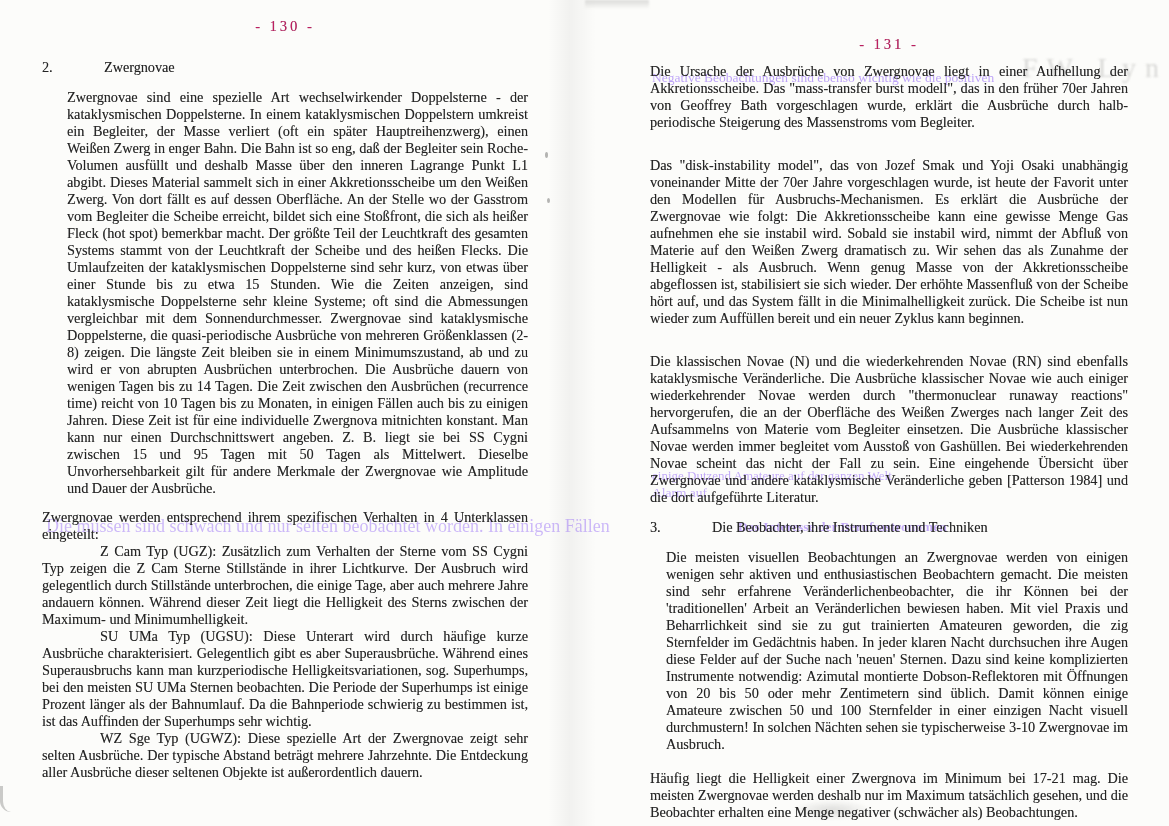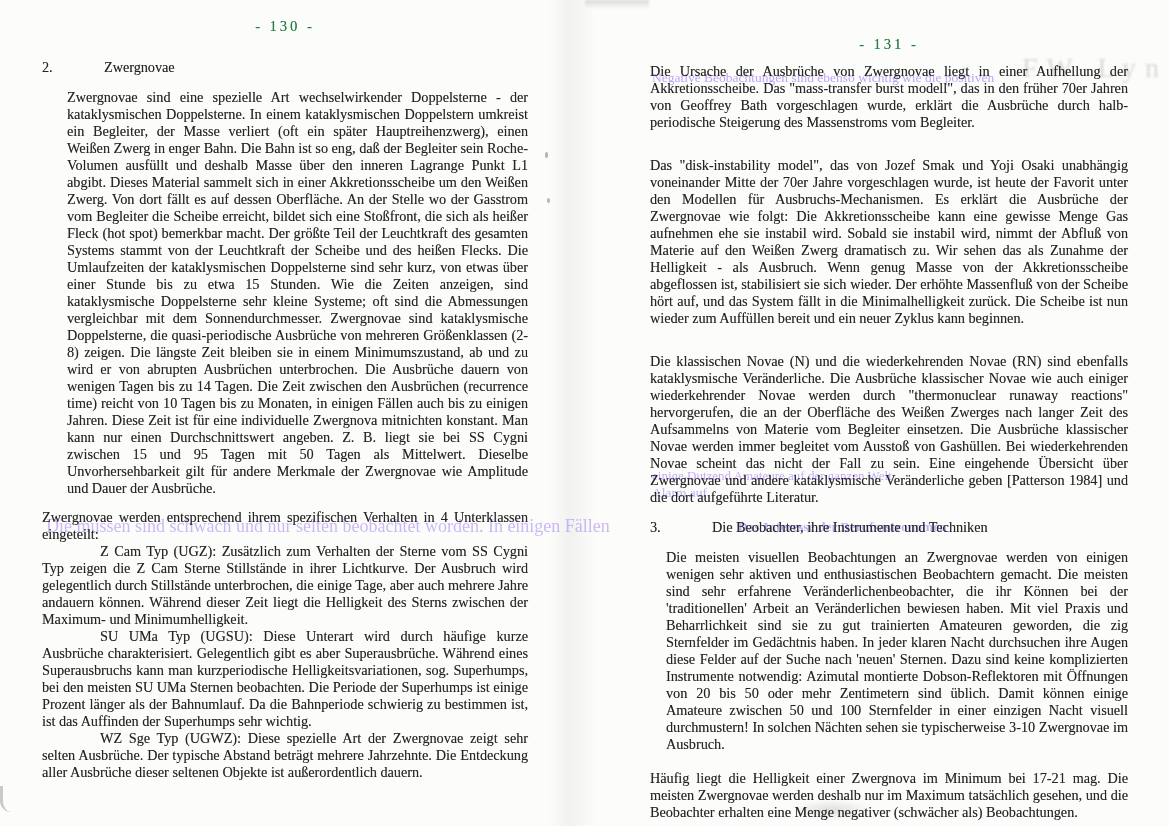--- a/index.html
+++ b/index.html
@@ -61,21 +61,21 @@
     position: absolute; top: 0;
     font-size: 14.2px; line-height: 17px;
     text-align: justify;
     text-shadow: 0.2px 0.2px 0.3px rgba(50,50,50,0.45);
   }
   .page-left  { left: 42px;  width: 486px; padding-top: 18px; }
   .page-right { left: 650px; width: 478px; padding-top: 36px; }
 
   .pagenum {
     text-align: center; letter-spacing: 3px; font-size: 14.5px;
-    color: #15803d; margin-bottom: 0;
+    color: #be185d; margin-bottom: 0;
   }
   .section-heading {
     font-weight: normal; text-align: left;
   }
   .page-left  .section-heading { margin: 24px 0 13px 0; }
   .page-right .section-heading { margin: 13px 0 13px 0; }
   .section-heading .sec-num { display: inline-block; width: 62px; }
 
   .para { margin: 0; }
   .page-left .para-intro { margin-top: 11px; margin-left: 25px; }

